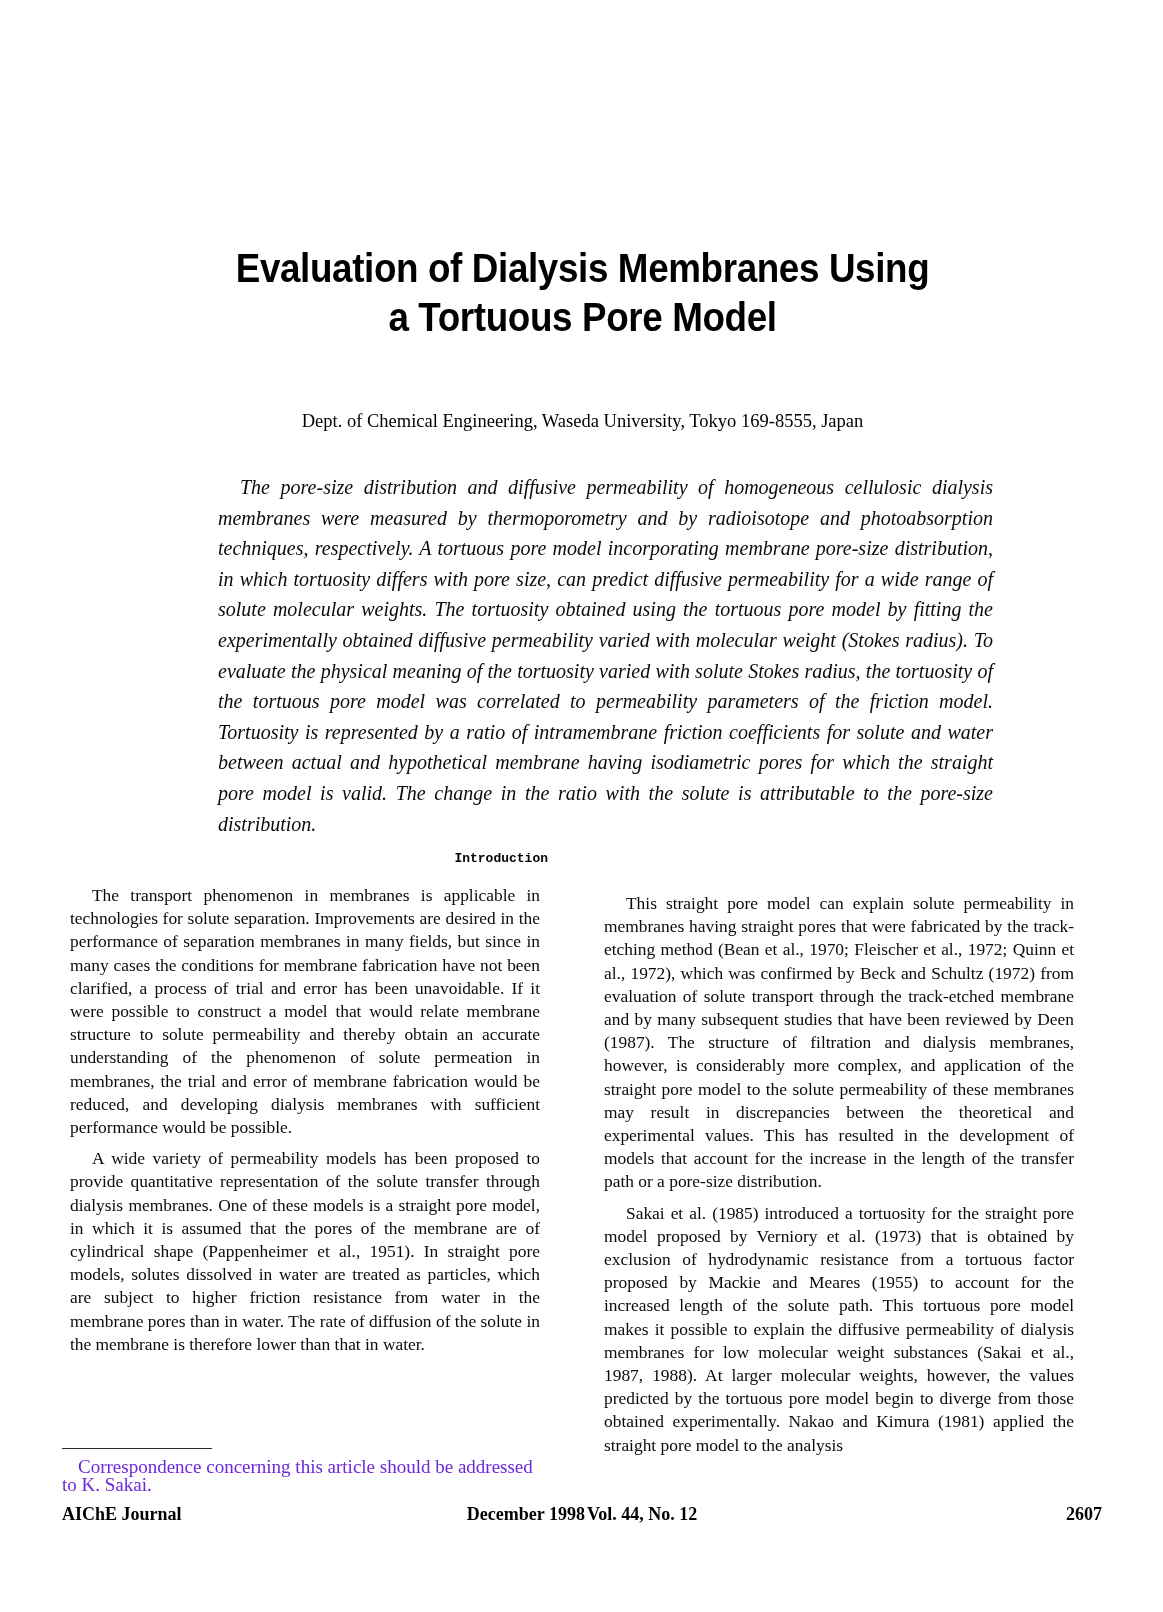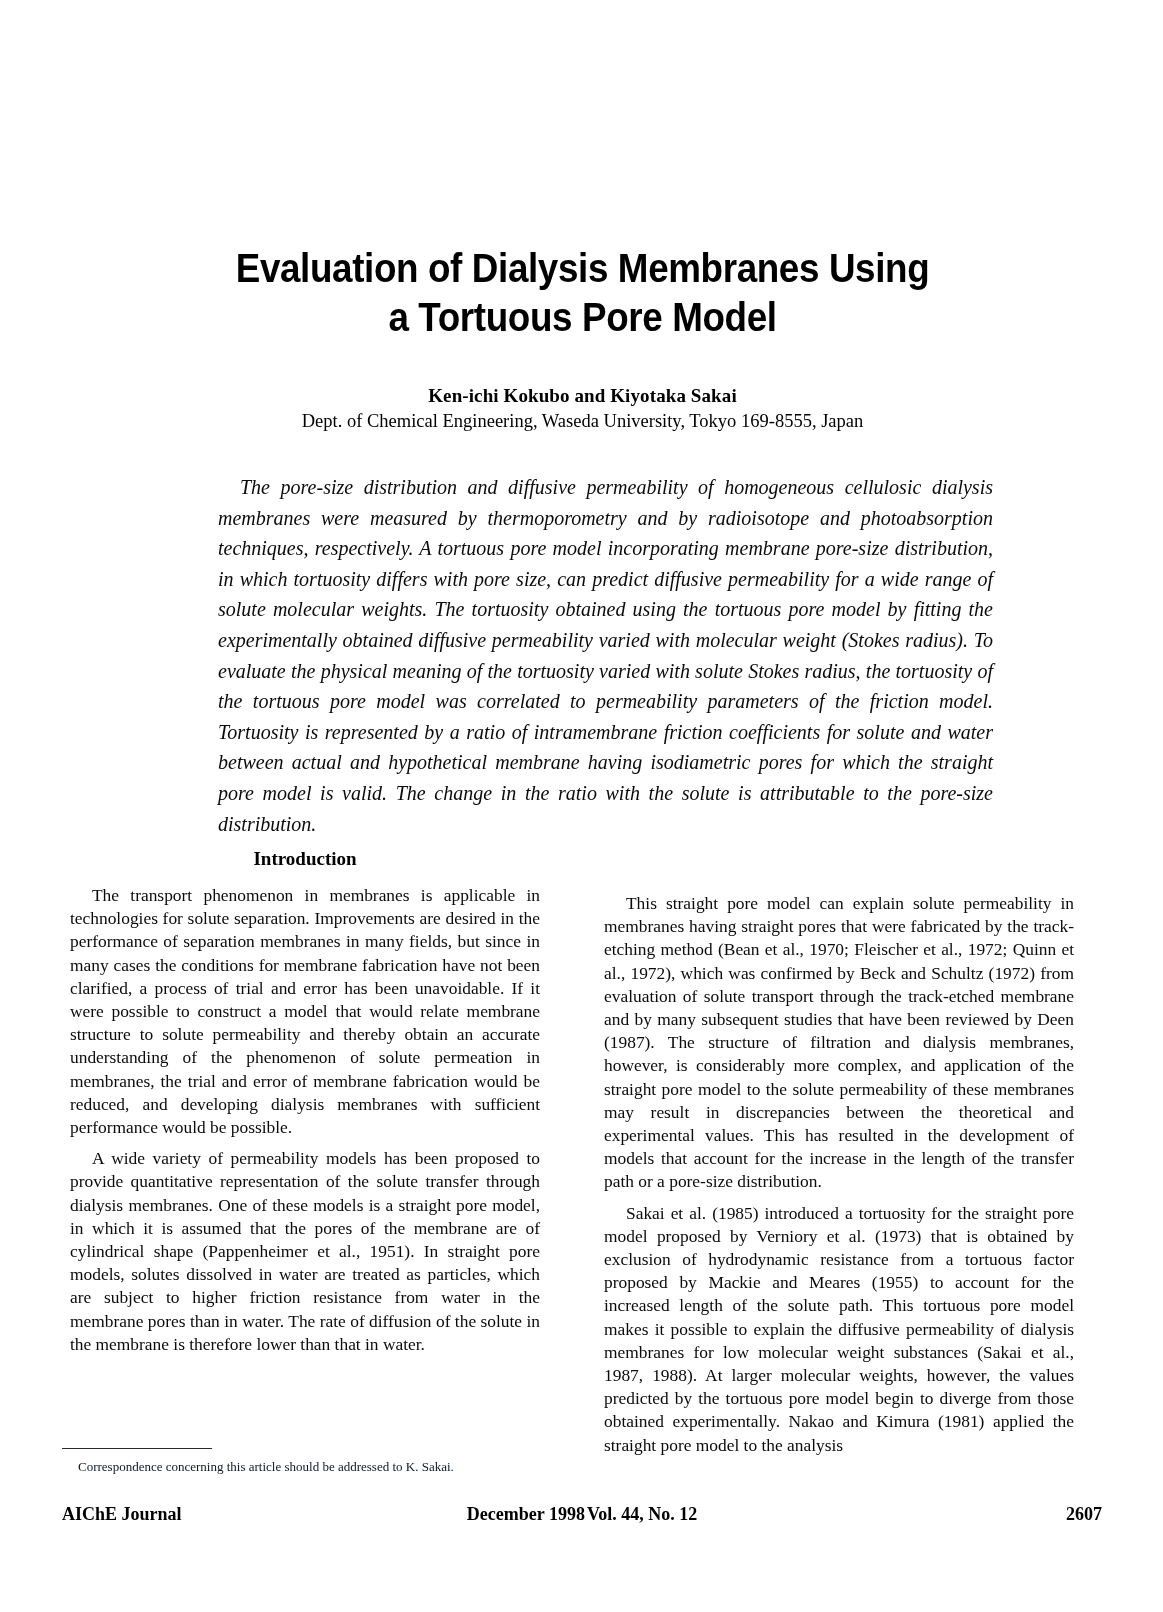--- a/index.html
+++ b/index.html
@@ -88,26 +88,26 @@
     font-size: 17.4px;
     line-height: 23.2px;
     text-align: justify;
     text-justify: inter-word;
     color: #0a0a0a;
   }
   .col-left  { left: 62px; }
   .col-right { left: 596px; top: 884px; }
 
   .section-head {
-    font-family: Liberation Serif, serif;
+    font-family: Liberation Mono, monospace;
     font-weight: bold;
-    font-size: 19px;
+    font-size: 13px;
     line-height: 22px;
     margin: 0 0 14px 0;
-    text-align: center;
+    text-align: right;
     color: #000;
   }
 
   .col p {
     margin: 8px;
     text-indent: 22px;
   }
 
   
   .footnote {
@@ -116,24 +116,24 @@
     top: 1448px;
     width: 486px;
   }
   .footnote-rule {
     width: 150px;
     height: 0;
     border-top: 1.4px solid #2b2b2b;
     margin-bottom: 9px;
   }
   .footnote-text {
-    font-size: 13px;
+    font-size: 19px;
     line-height: 18px;
     text-indent: 16px;
-    color: #0f172a;
+    color: #6d28d9;
   }
 
   
   .footer {
     position: absolute;
     left: 62px;
     top: 1504px;
     width: 1040px;
     height: 26px;
     font-family: "Liberation Serif", "DejaVu Serif", serif;
@@ -149,21 +149,20 @@
 </head>
 <body>
 
 <div class="page">
 
   <div class="title-block">
     <div class="title-line">Evaluation of Dialysis Membranes Using</div>
     <div class="title-line">a Tortuous Pore Model</div>
   </div>
 
-  <div class="authors">Ken-ichi Kokubo and Kiyotaka Sakai</div>
   <div class="affiliation">Dept. of Chemical Engineering, Waseda University, Tokyo 169-8555, Japan</div>
 
   <div class="abstract">The pore-size distribution and diffusive permeability of homogeneous cellulosic dialysis membranes were measured by thermoporometry and by radioisotope and photoabsorption techniques, respectively. A tortuous pore model incorporating membrane pore-size distribution, in which tortuosity differs with pore size, can predict diffusive permeability for a wide range of solute molecular weights. The tortuosity obtained using the tortuous pore model by fitting the experimentally obtained diffusive permeability varied with molecular weight (Stokes radius). To evaluate the physical meaning of the tortuosity varied with solute Stokes radius, the tortuosity of the tortuous pore model was correlated to permeability parameters of the friction model. Tortuosity is represented by a ratio of intramembrane friction coefficients for solute and water between actual and hypothetical membrane having isodiametric pores for which the straight pore model is valid. The change in the ratio with the solute is attributable to the pore-size distribution.</div>
 
   <div class="col col-left">
     <div class="section-head">Introduction</div>
     <p>The transport phenomenon in membranes is applicable in technologies for solute separation. Improvements are desired in the performance of separation membranes in many fields, but since in many cases the conditions for membrane fabrication have not been clarified, a process of trial and error has been unavoidable. If it were possible to construct a model that would relate membrane structure to solute permeability and thereby obtain an accurate understanding of the phenomenon of solute permeation in membranes, the trial and error of membrane fabrication would be reduced, and developing dialysis membranes with sufficient performance would be possible.</p>
     <p>A wide variety of permeability models has been proposed to provide quantitative representation of the solute transfer through dialysis membranes. One of these models is a straight pore model, in which it is assumed that the pores of the membrane are of cylindrical shape (Pappenheimer et al., 1951). In straight pore models, solutes dissolved in water are treated as particles, which are subject to higher friction resistance from water in the membrane pores than in water. The rate of diffusion of the solute in the membrane is therefore lower than that in water.</p>
   </div>
 

